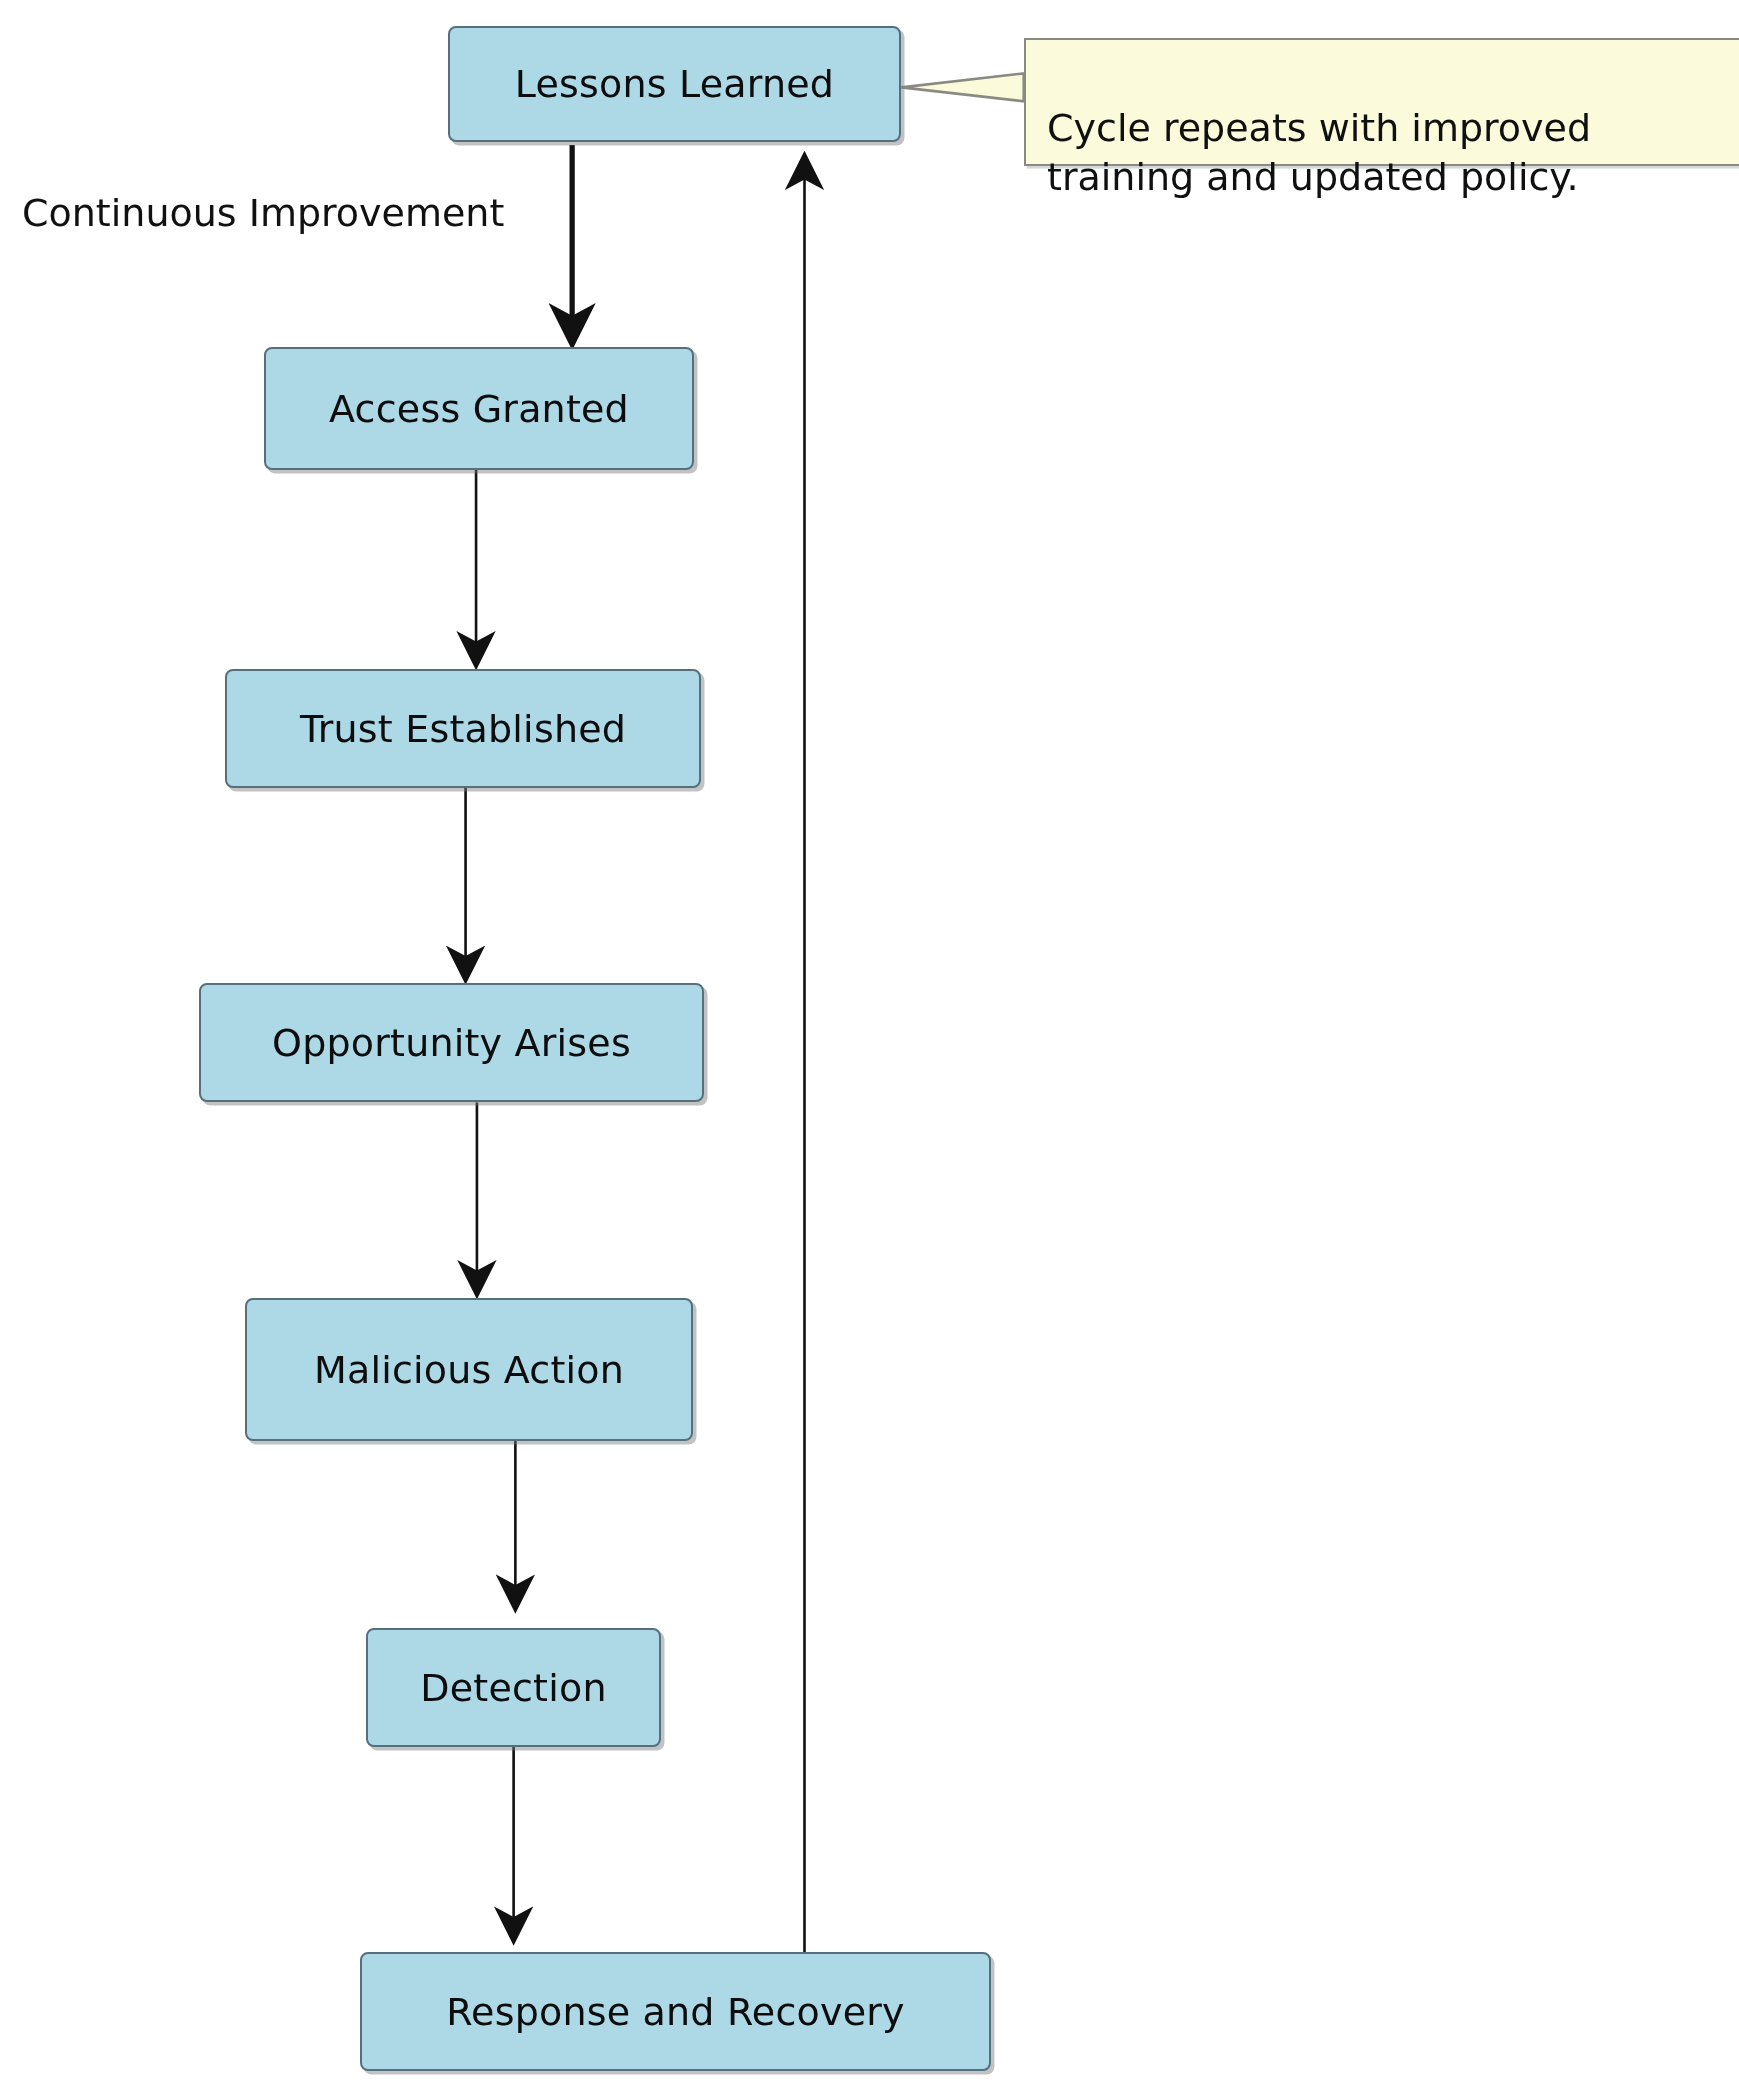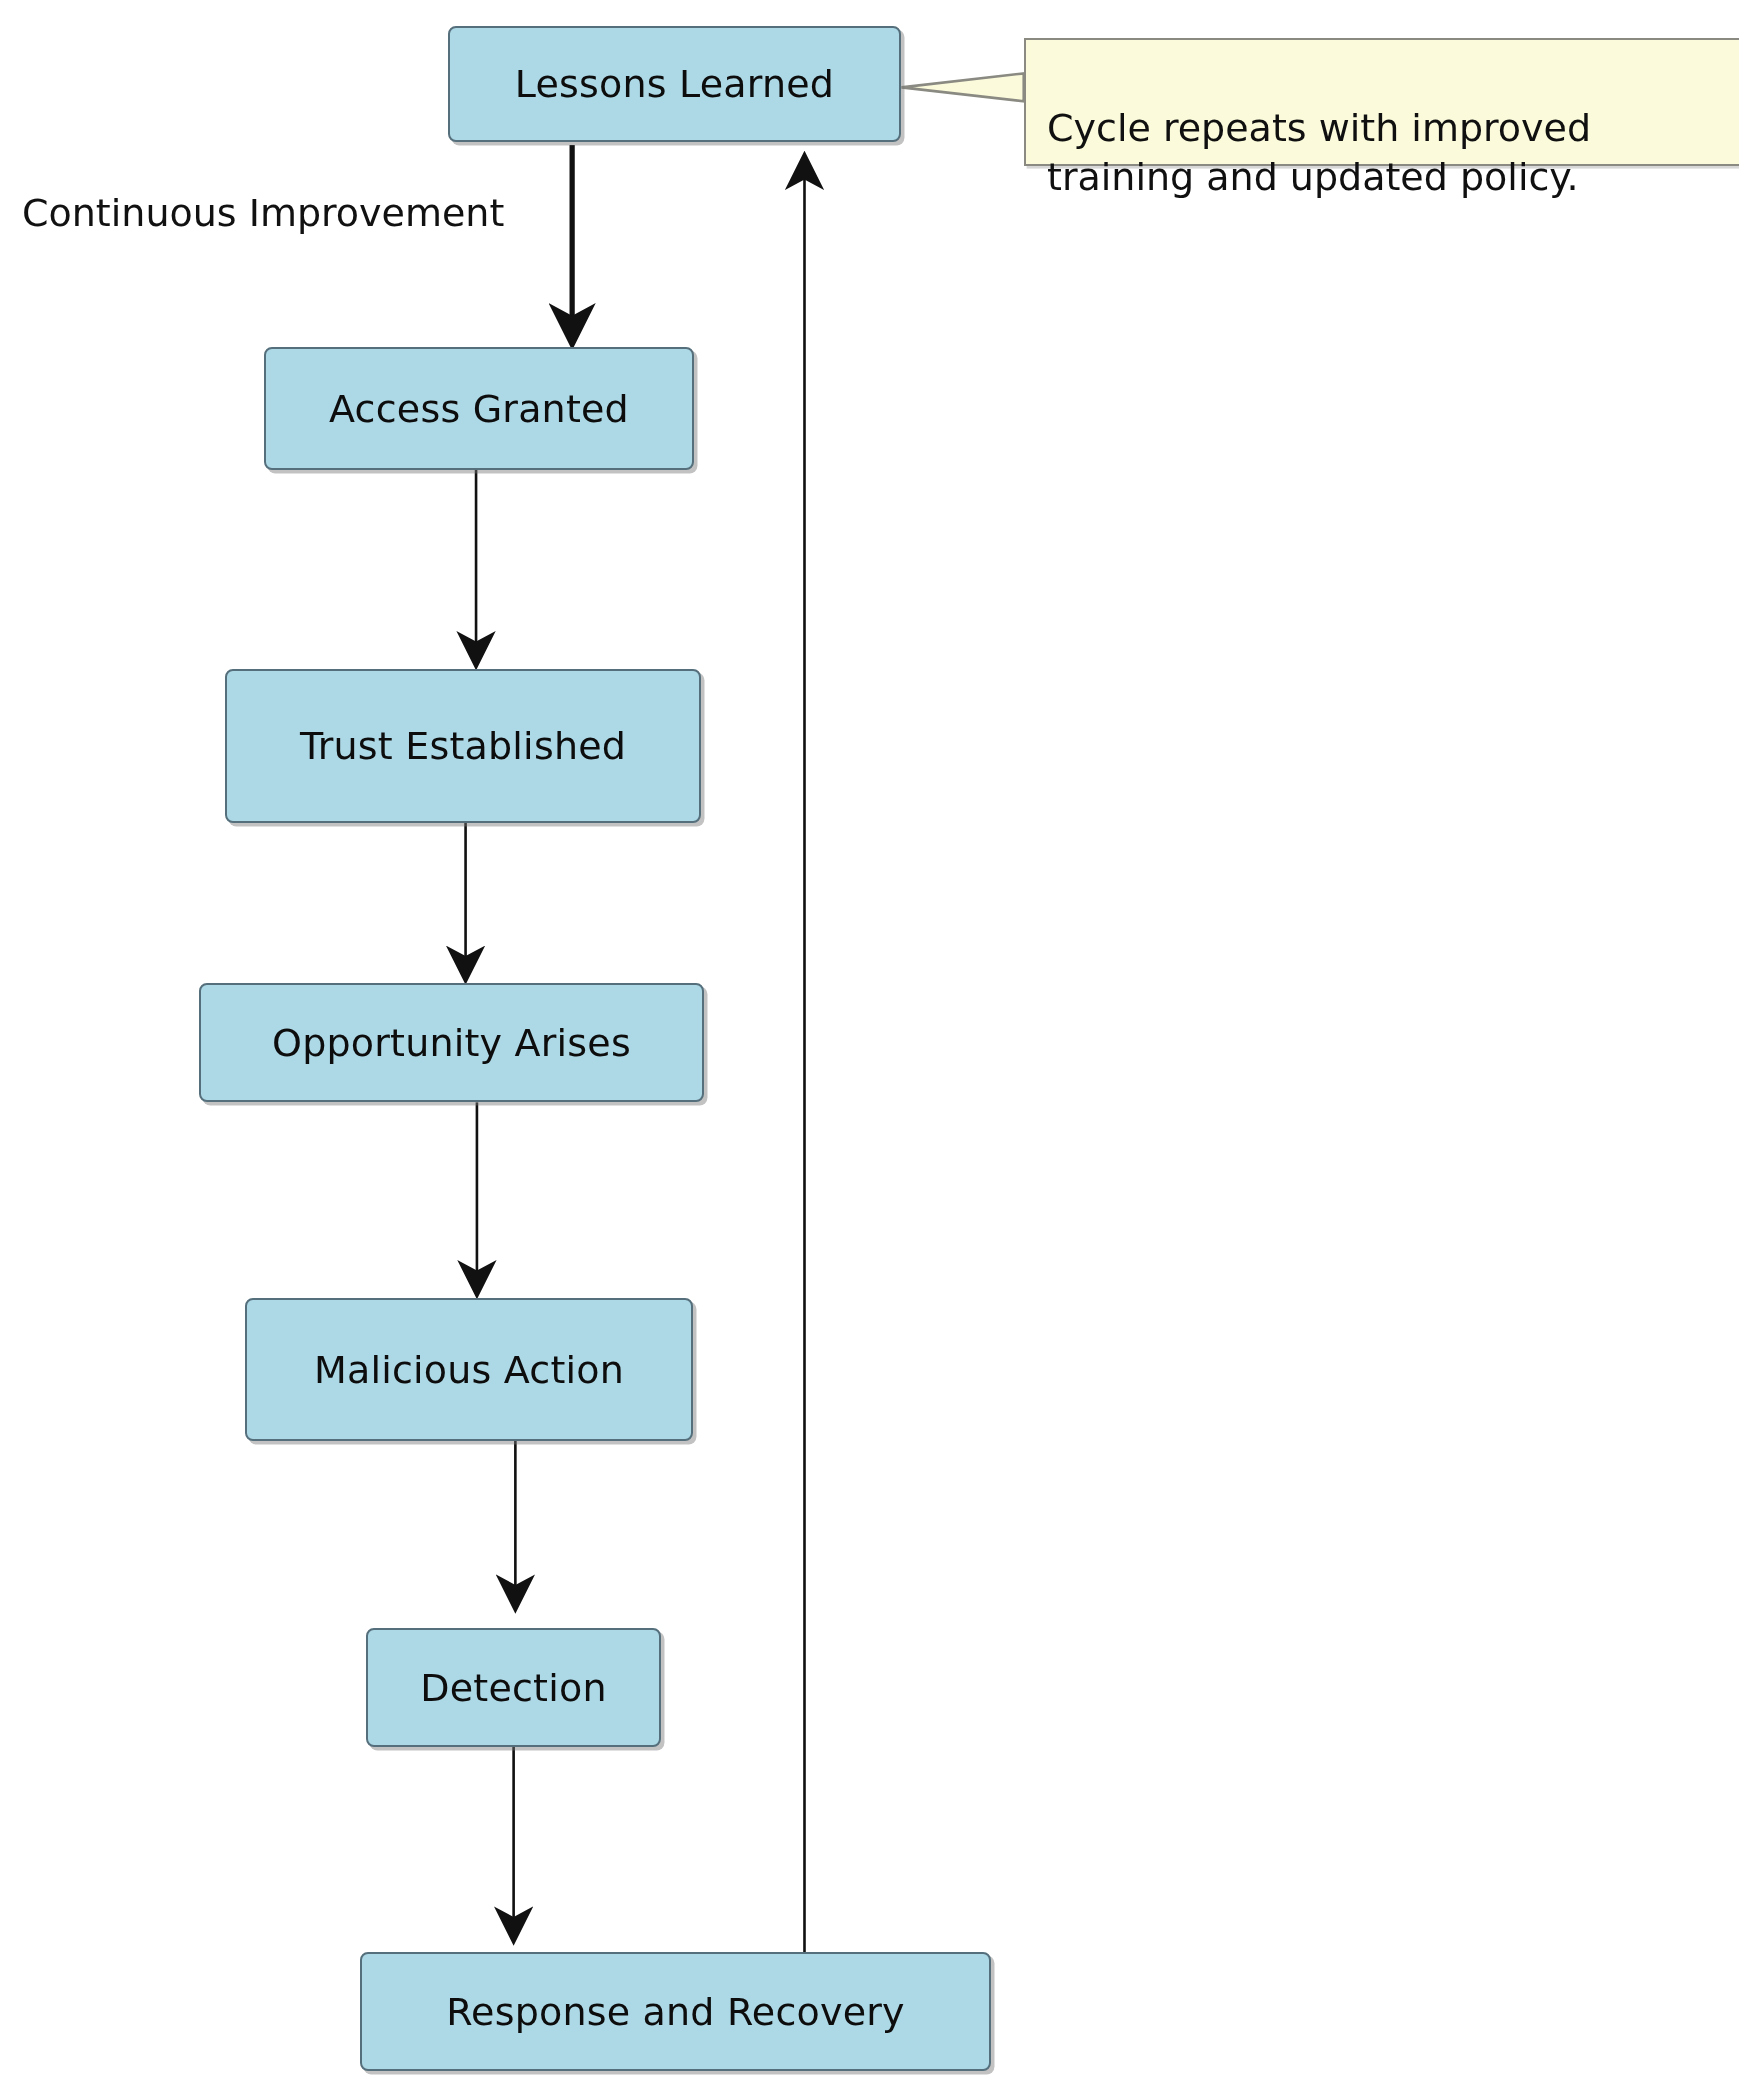--- a/index.html
+++ b/index.html
@@ -127,21 +127,21 @@
   </svg>
 
   <div class="node" style="left:448px; top:26px; width:453px; height:116px;">
     <span class="node-label">Lessons Learned</span>
   </div>
 
   <div class="node" style="left:264px; top:347px; width:430px; height:123px;">
     <span class="node-label">Access Granted</span>
   </div>
 
-  <div class="node" style="left:225px; top:669px; width:476px; height:154px;">
+  <div class="node" style="left:225px; top:669px; width:476px; height:119px;">
     <span class="node-label">Trust Established</span>
   </div>
 
   <div class="node" style="left:199px; top:983px; width:505px; height:119px;align-items:center;">
     <span class="node-label">Opportunity Arises</span>
   </div>
 
   <div class="node" style="left:245px; top:1298px; width:448px; height:143px;">
     <span class="node-label">Malicious Action</span>
   </div>

